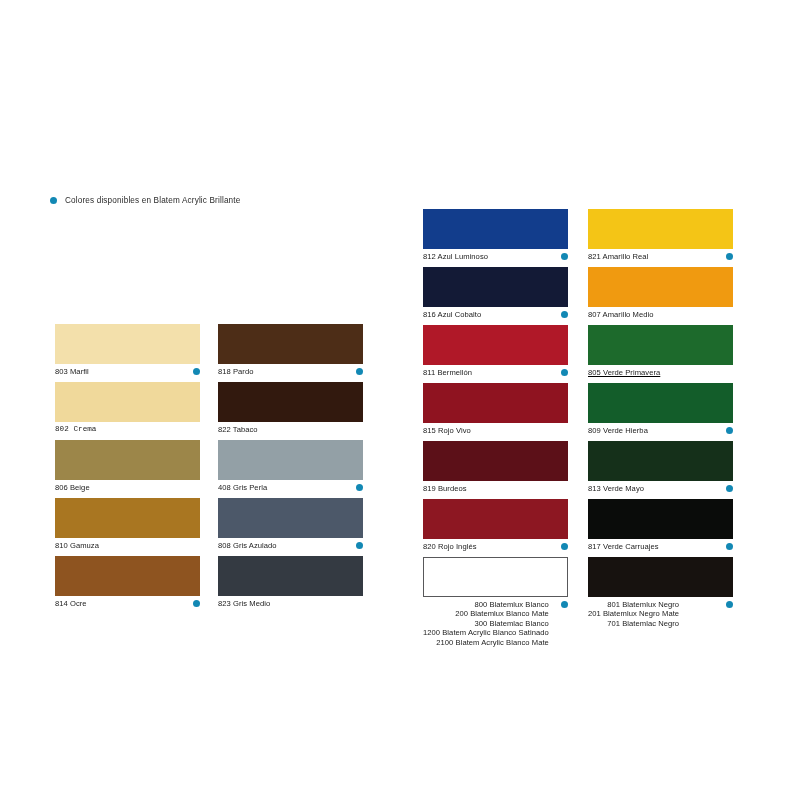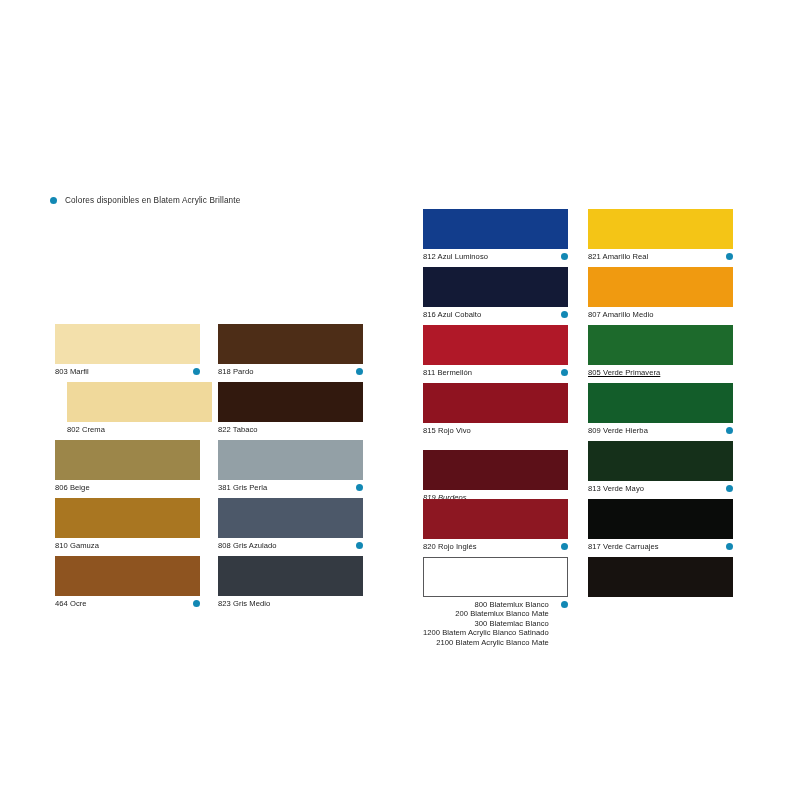--- a/index.html
+++ b/index.html
@@ -101,21 +101,21 @@
       <div class="group" style="left: 55px; top: 297px;">
         <div class="swatch-cell" style="top: 0px; left: 0px;">
           <div class="swatch" style="background: rgb(243, 224, 171);"></div>
           <div class="caption">
             <div class="caption-lines">
               <div class="line">803 Marfil</div>
             </div>
             <span class="dot"></span>
           </div>
         </div>
-        <div class="swatch-cell" style="top: 58px; left: 12px;">
+        <div class="swatch-cell" style="top: 58px; left: 0px; font-family: Liberation Mono, monospace;">
           <div class="swatch" style="background: rgb(240, 217, 155);"></div>
           <div class="caption">
             <div class="caption-lines">
               <div class="line">802 Crema</div>
             </div>
             <span class="dot hidden"></span>
           </div>
         </div>
         <div class="swatch-cell" style="top: 116px; left: 0px;">
           <div class="swatch" style="background: rgb(156, 134, 73);"></div>
@@ -132,21 +132,21 @@
             <div class="caption-lines">
               <div class="line">810 Gamuza</div>
             </div>
             <span class="dot hidden"></span>
           </div>
         </div>
         <div class="swatch-cell" style="top: 232px; left: 0px;">
           <div class="swatch" style="background: rgb(142, 84, 32);"></div>
           <div class="caption">
             <div class="caption-lines">
-              <div class="line">464 Ocre</div>
+              <div class="line">814 Ocre</div>
             </div>
             <span class="dot"></span>
           </div>
         </div>
       </div>
       <div class="group" style="left: 218px; top: 297px;">
         <div class="swatch-cell" style="top: 0px; left: 0px;">
           <div class="swatch" style="background: rgb(77, 45, 23);"></div>
           <div class="caption">
             <div class="caption-lines">
@@ -161,21 +161,21 @@
             <div class="caption-lines">
               <div class="line">822 Tabaco</div>
             </div>
             <span class="dot hidden"></span>
           </div>
         </div>
         <div class="swatch-cell" style="top: 116px; left: 0px;">
           <div class="swatch" style="background: rgb(147, 160, 166);"></div>
           <div class="caption">
             <div class="caption-lines">
-              <div class="line">381 Gris Perla</div>
+              <div class="line">408 Gris Perla</div>
             </div>
             <span class="dot"></span>
           </div>
         </div>
         <div class="swatch-cell" style="top: 174px; left: 0px;">
           <div class="swatch" style="background: rgb(76, 88, 105);"></div>
           <div class="caption">
             <div class="caption-lines">
               <div class="line">808 Gris Azulado</div>
             </div>
@@ -222,21 +222,21 @@
         </div>
         <div class="swatch-cell" style="top: 174px; left: 0px;">
           <div class="swatch" style="background: rgb(143, 19, 32);"></div>
           <div class="caption">
             <div class="caption-lines">
               <div class="line">815 Rojo Vivo</div>
             </div>
             <span class="dot hidden"></span>
           </div>
         </div>
-        <div class="swatch-cell" style="top: 241px; left: 0px; font-style: italic;">
+        <div class="swatch-cell" style="top: 232px; left: 0px;">
           <div class="swatch" style="background: rgb(92, 16, 24);"></div>
           <div class="caption">
             <div class="caption-lines">
               <div class="line">819 Burdeos</div>
             </div>
             <span class="dot hidden"></span>
           </div>
         </div>
         <div class="swatch-cell" style="top: 290px; left: 0px;">
           <div class="swatch" style="background: rgb(141, 23, 34);"></div>
@@ -314,16 +314,24 @@
             <div class="line">200 Blatemlux Blanco Mate</div>
             <div class="line">300 Blatemlac Blanco</div>
             <div class="line">1200 Blatem Acrylic Blanco Satinado</div>
             <div class="line">2100 Blatem Acrylic Blanco Mate</div>
           </div>
           <span class="dot"></span>
         </div>
       </div>
       <div class="swatch-cell" style="left: 588px; top: 530px;">
         <div class="swatch" style="background: rgb(23, 18, 15);"></div>
+        <div class="caption">
+          <div class="caption-lines">
+            <div class="line">801 Blatemlux Negro</div>
+            <div class="line">201 Blatemlux Negro Mate</div>
+            <div class="line">701 Blatemlac Negro</div>
+          </div>
+          <span class="dot"></span>
+        </div>
       </div>
     </div>
 
 </div>
 
 </body></html>

